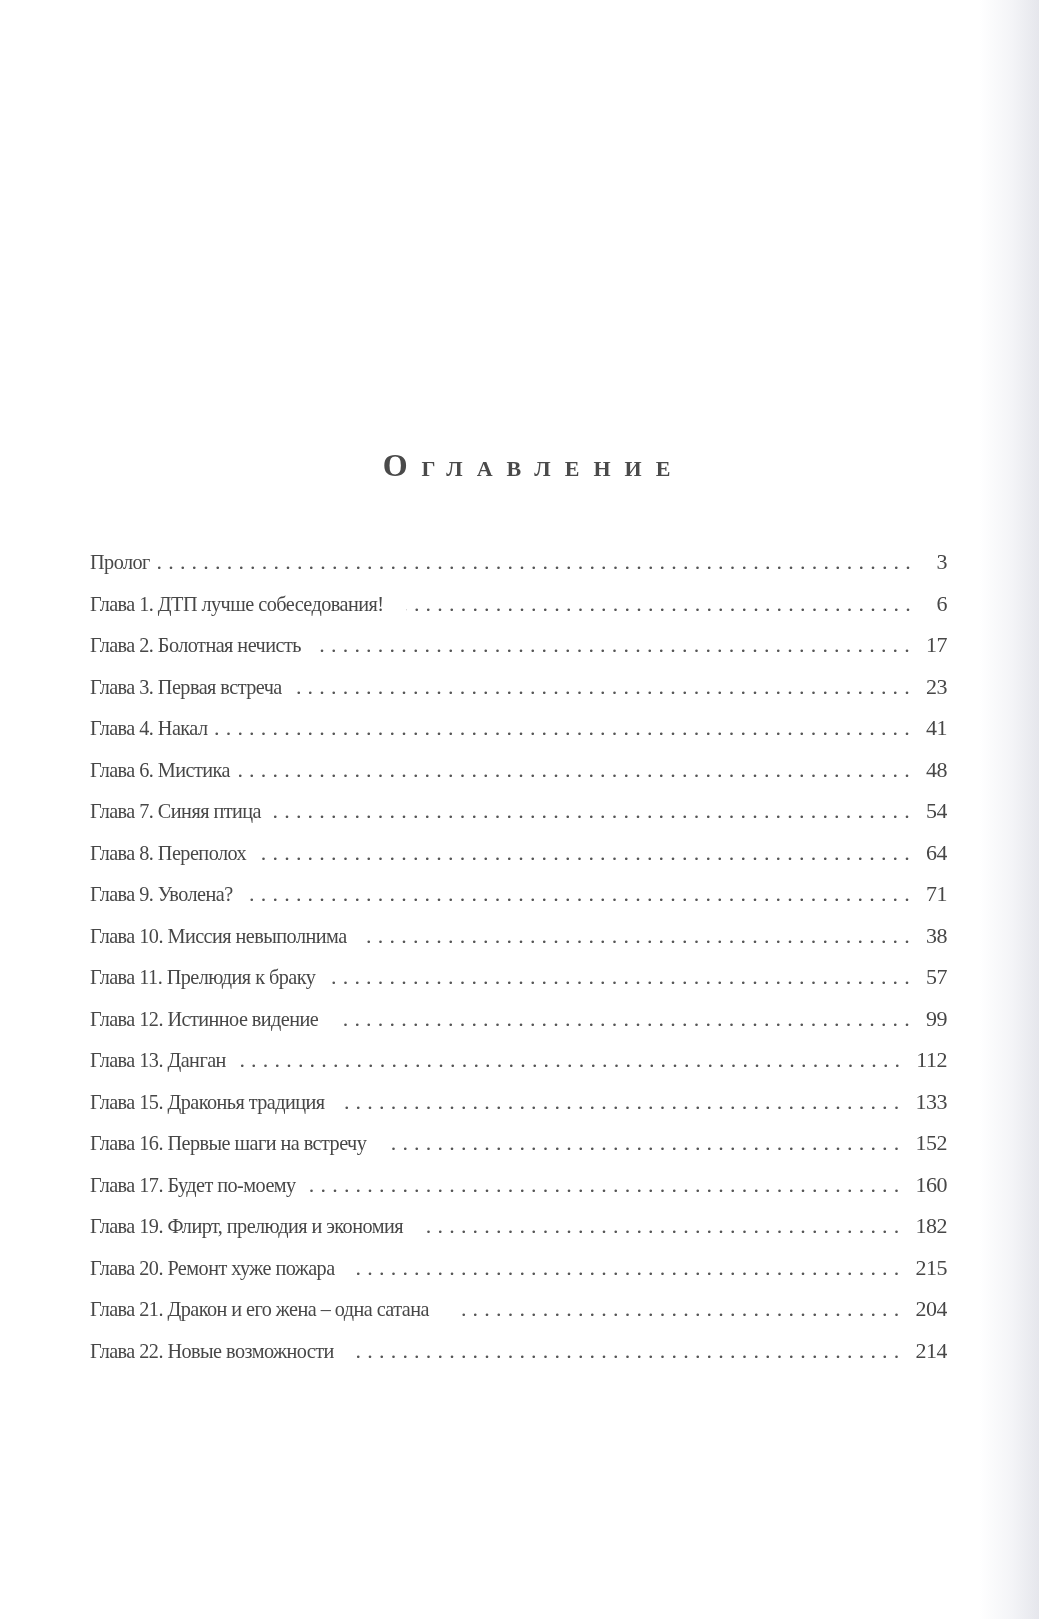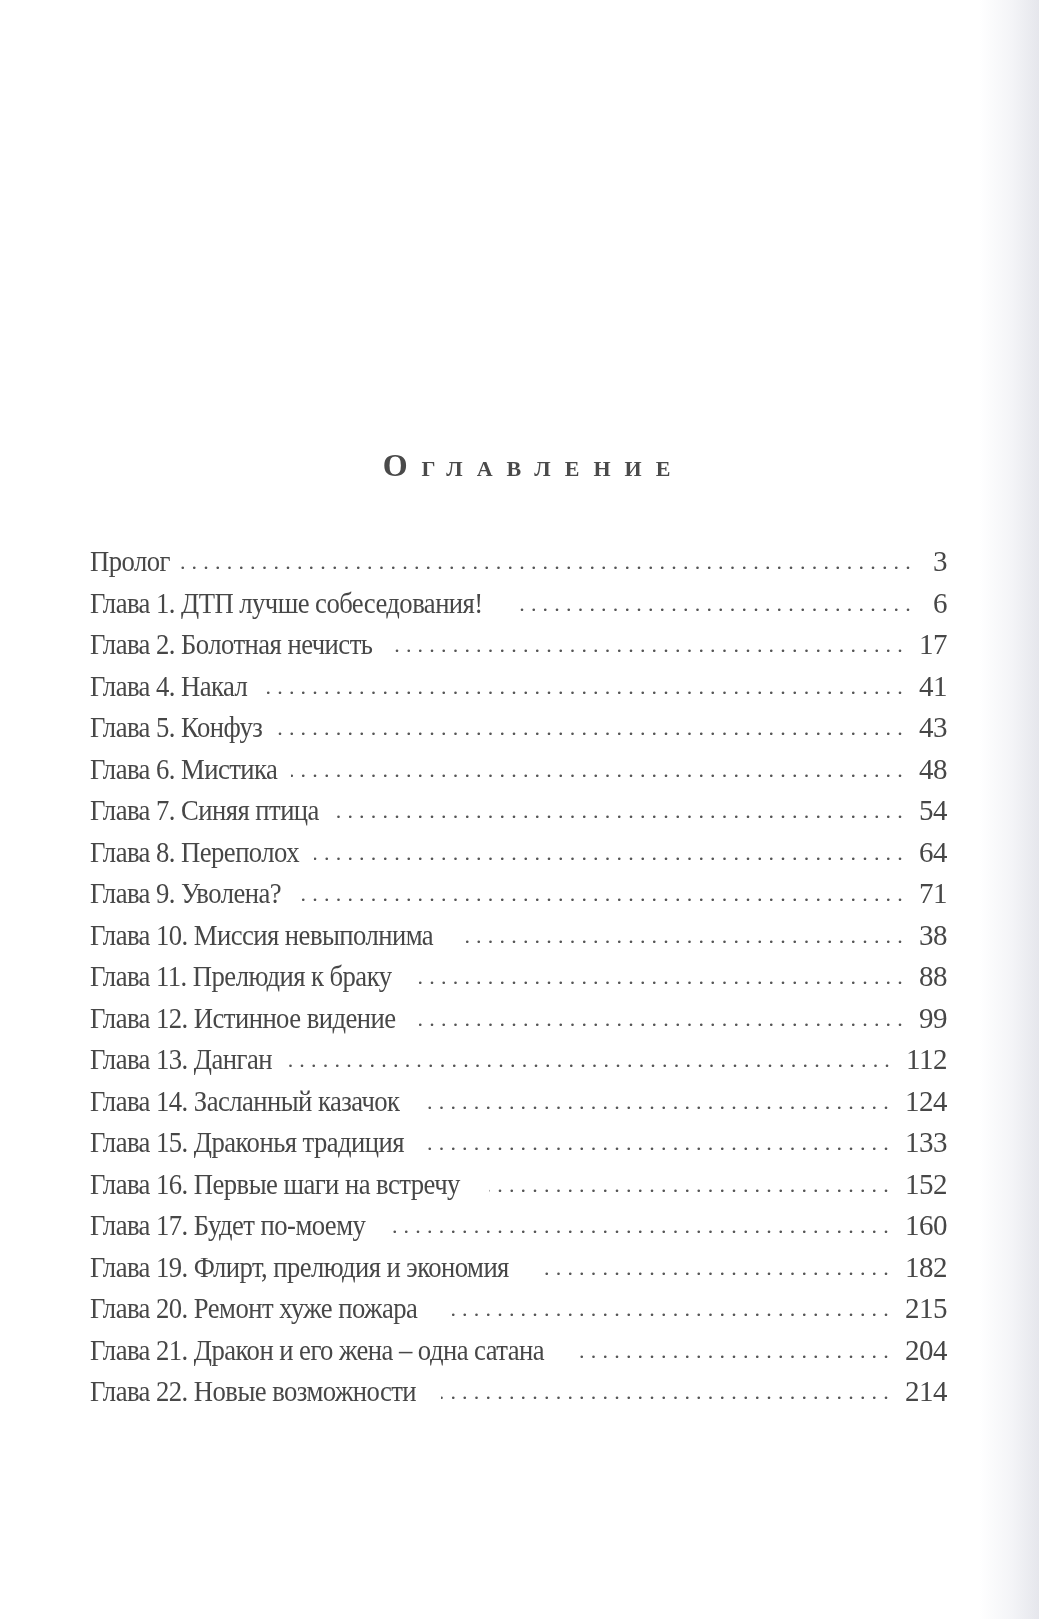--- a/index.html
+++ b/index.html
@@ -51,21 +51,21 @@
       left: 90px;
       width: 857px;
       margin: 0;
       padding: 0;
       list-style: none;
     }
     .toc-row {
       display: flex;
       align-items: flex-end;
       height: 41.5px;
-      font-size: 29px;
+      font-size: 22px;
       line-height: 41.5px;
       white-space: nowrap;
       overflow: hidden;
     }
     .toc-label {
       flex: 0 0 auto;
       letter-spacing: -0.6px;
       transform: scaleX(0.92);
       transform-origin: left center;
       margin-right: -2%;
@@ -108,30 +108,30 @@
         <span class="toc-label">Глава 1. ДТП лучше собеседования!</span>
         <span class="toc-dots"></span>
         <span class="toc-page">6</span>
       </li>
     <li class="toc-row">
         <span class="toc-label">Глава 2. Болотная нечисть</span>
         <span class="toc-dots"></span>
         <span class="toc-page">17</span>
       </li>
     <li class="toc-row">
+        <span class="toc-label">Глава 3. Первая встреча</span>
+        <span class="toc-dots"></span>
+        <span class="toc-page">23</span>
+      </li>
+    <li class="toc-row">
         <span class="toc-label">Глава 4. Накал</span>
         <span class="toc-dots"></span>
         <span class="toc-page">41</span>
       </li>
     <li class="toc-row">
-        <span class="toc-label">Глава 5. Конфуз</span>
-        <span class="toc-dots"></span>
-        <span class="toc-page">43</span>
-      </li>
-    <li class="toc-row">
         <span class="toc-label">Глава 6. Мистика</span>
         <span class="toc-dots"></span>
         <span class="toc-page">48</span>
       </li>
     <li class="toc-row">
         <span class="toc-label">Глава 7. Синяя птица</span>
         <span class="toc-dots"></span>
         <span class="toc-page">54</span>
       </li>
     <li class="toc-row">
@@ -145,36 +145,31 @@
         <span class="toc-page">71</span>
       </li>
     <li class="toc-row">
         <span class="toc-label">Глава 10. Миссия невыполнима</span>
         <span class="toc-dots"></span>
         <span class="toc-page">38</span>
       </li>
     <li class="toc-row">
         <span class="toc-label">Глава 11. Прелюдия к браку</span>
         <span class="toc-dots"></span>
-        <span class="toc-page">88</span>
+        <span class="toc-page">57</span>
       </li>
     <li class="toc-row">
         <span class="toc-label">Глава 12. Истинное видение</span>
         <span class="toc-dots"></span>
         <span class="toc-page">99</span>
       </li>
     <li class="toc-row">
         <span class="toc-label">Глава 13. Данган</span>
         <span class="toc-dots"></span>
         <span class="toc-page">112</span>
-      </li>
-    <li class="toc-row">
-        <span class="toc-label">Глава 14. Засланный казачок</span>
-        <span class="toc-dots"></span>
-        <span class="toc-page">124</span>
       </li>
     <li class="toc-row">
         <span class="toc-label">Глава 15. Драконья традиция</span>
         <span class="toc-dots"></span>
         <span class="toc-page">133</span>
       </li>
     <li class="toc-row">
         <span class="toc-label">Глава 16. Первые шаги на встречу</span>
         <span class="toc-dots"></span>
         <span class="toc-page">152</span>

